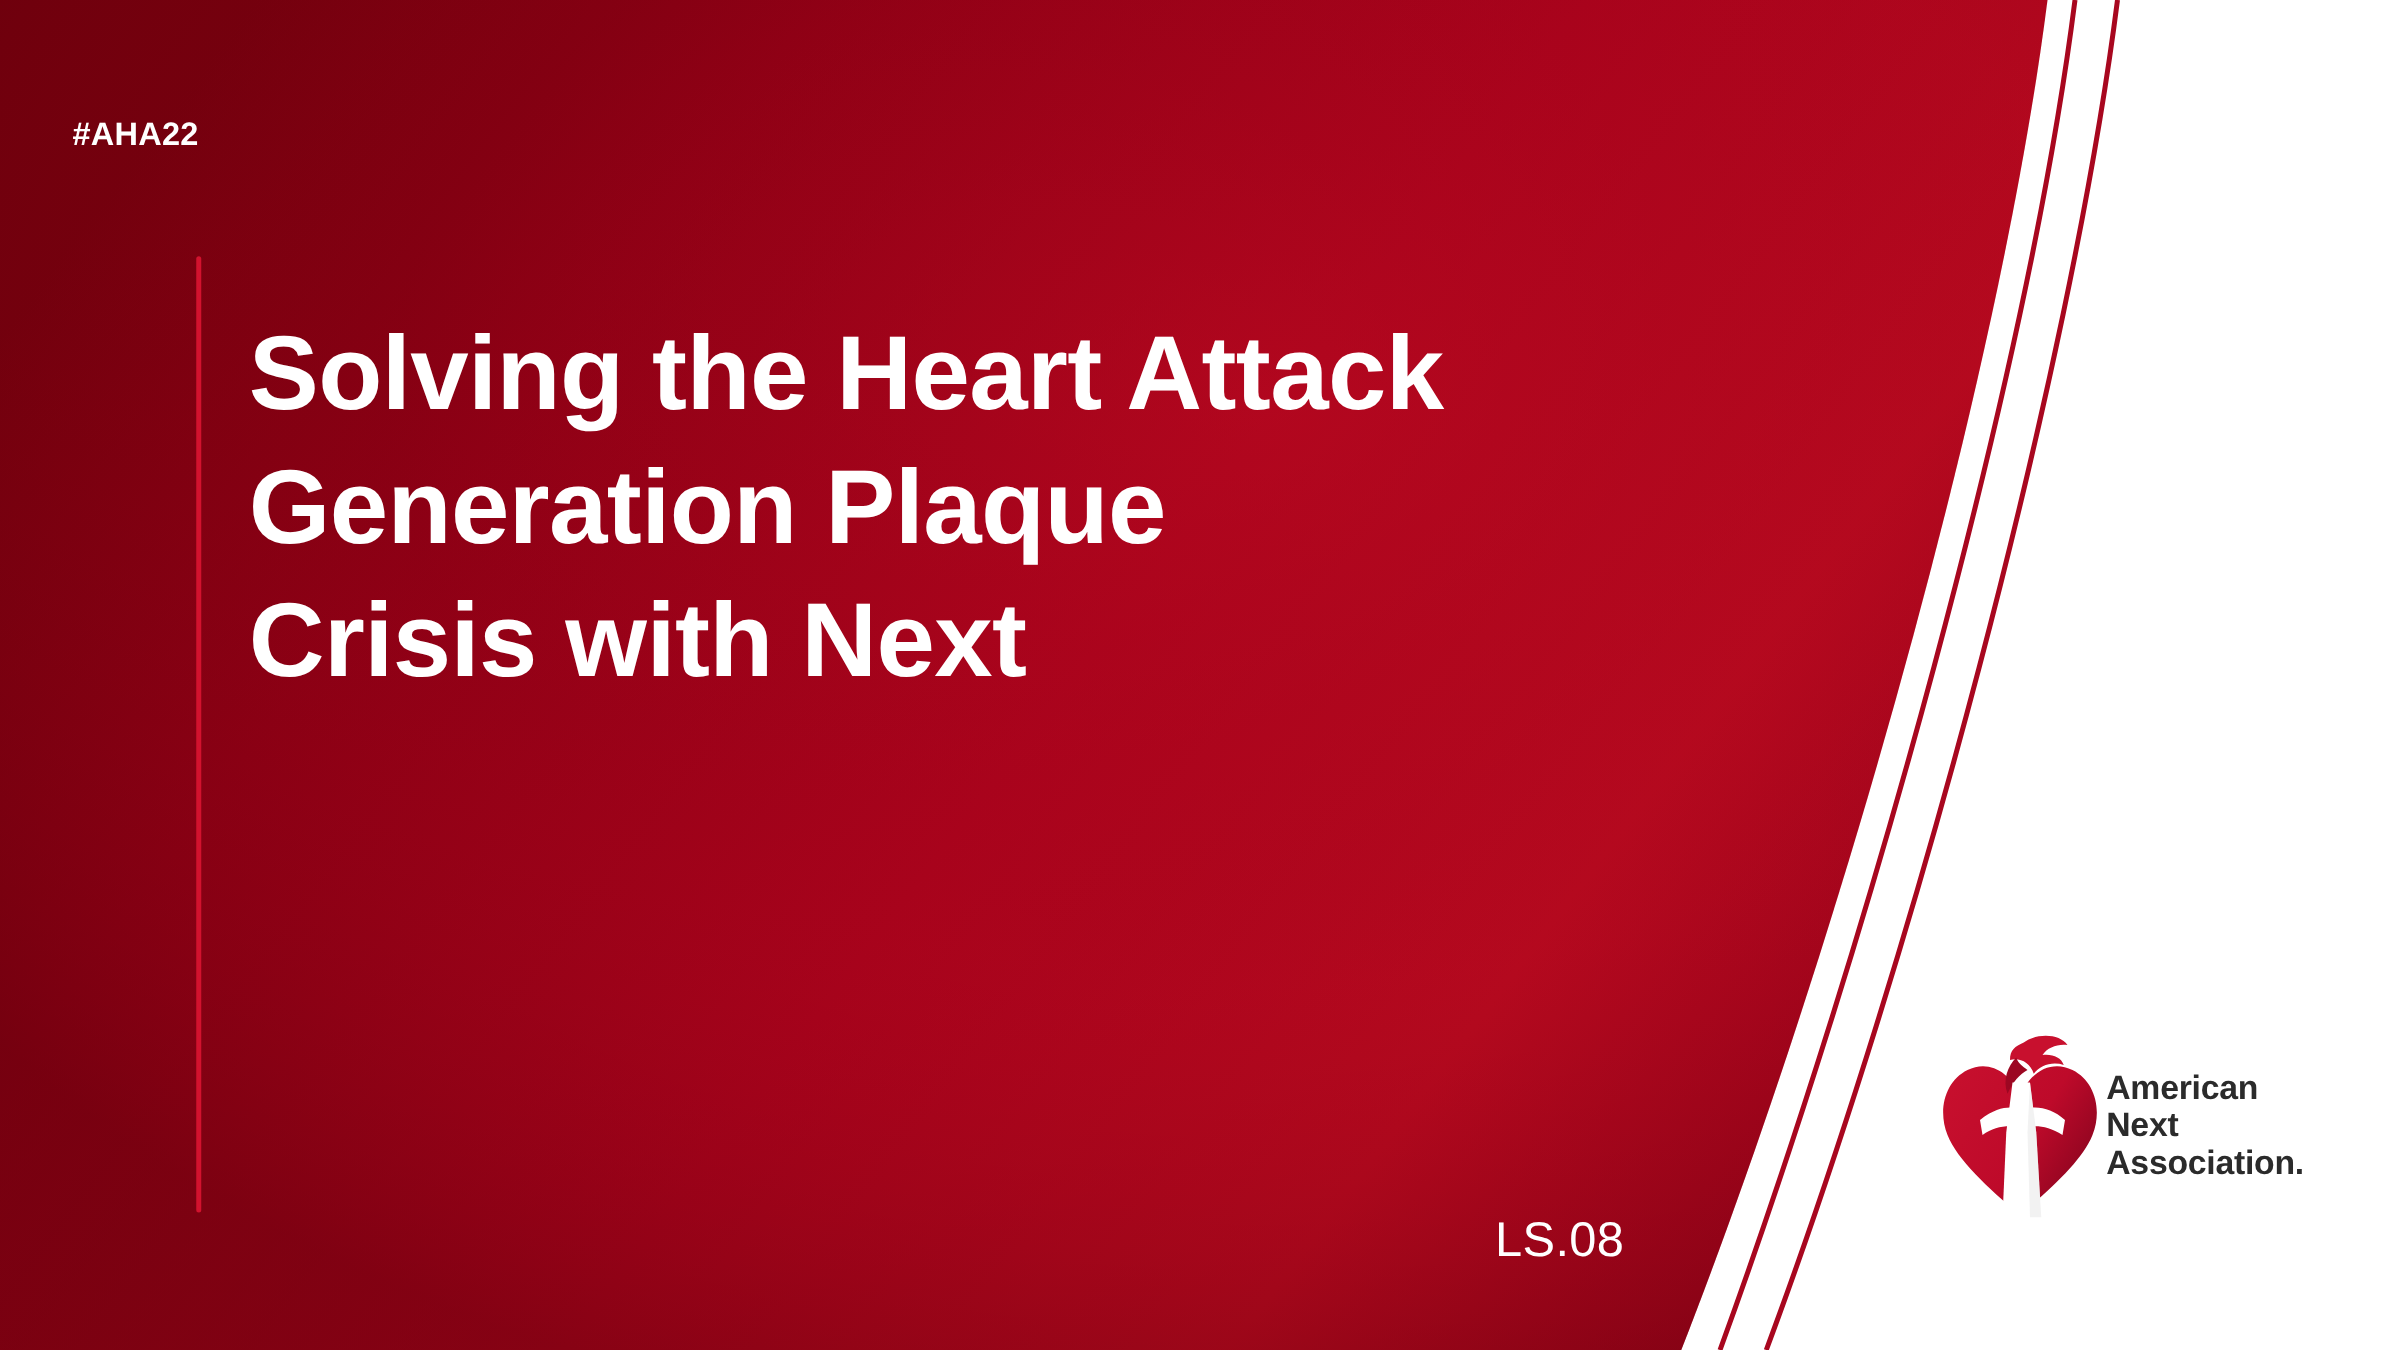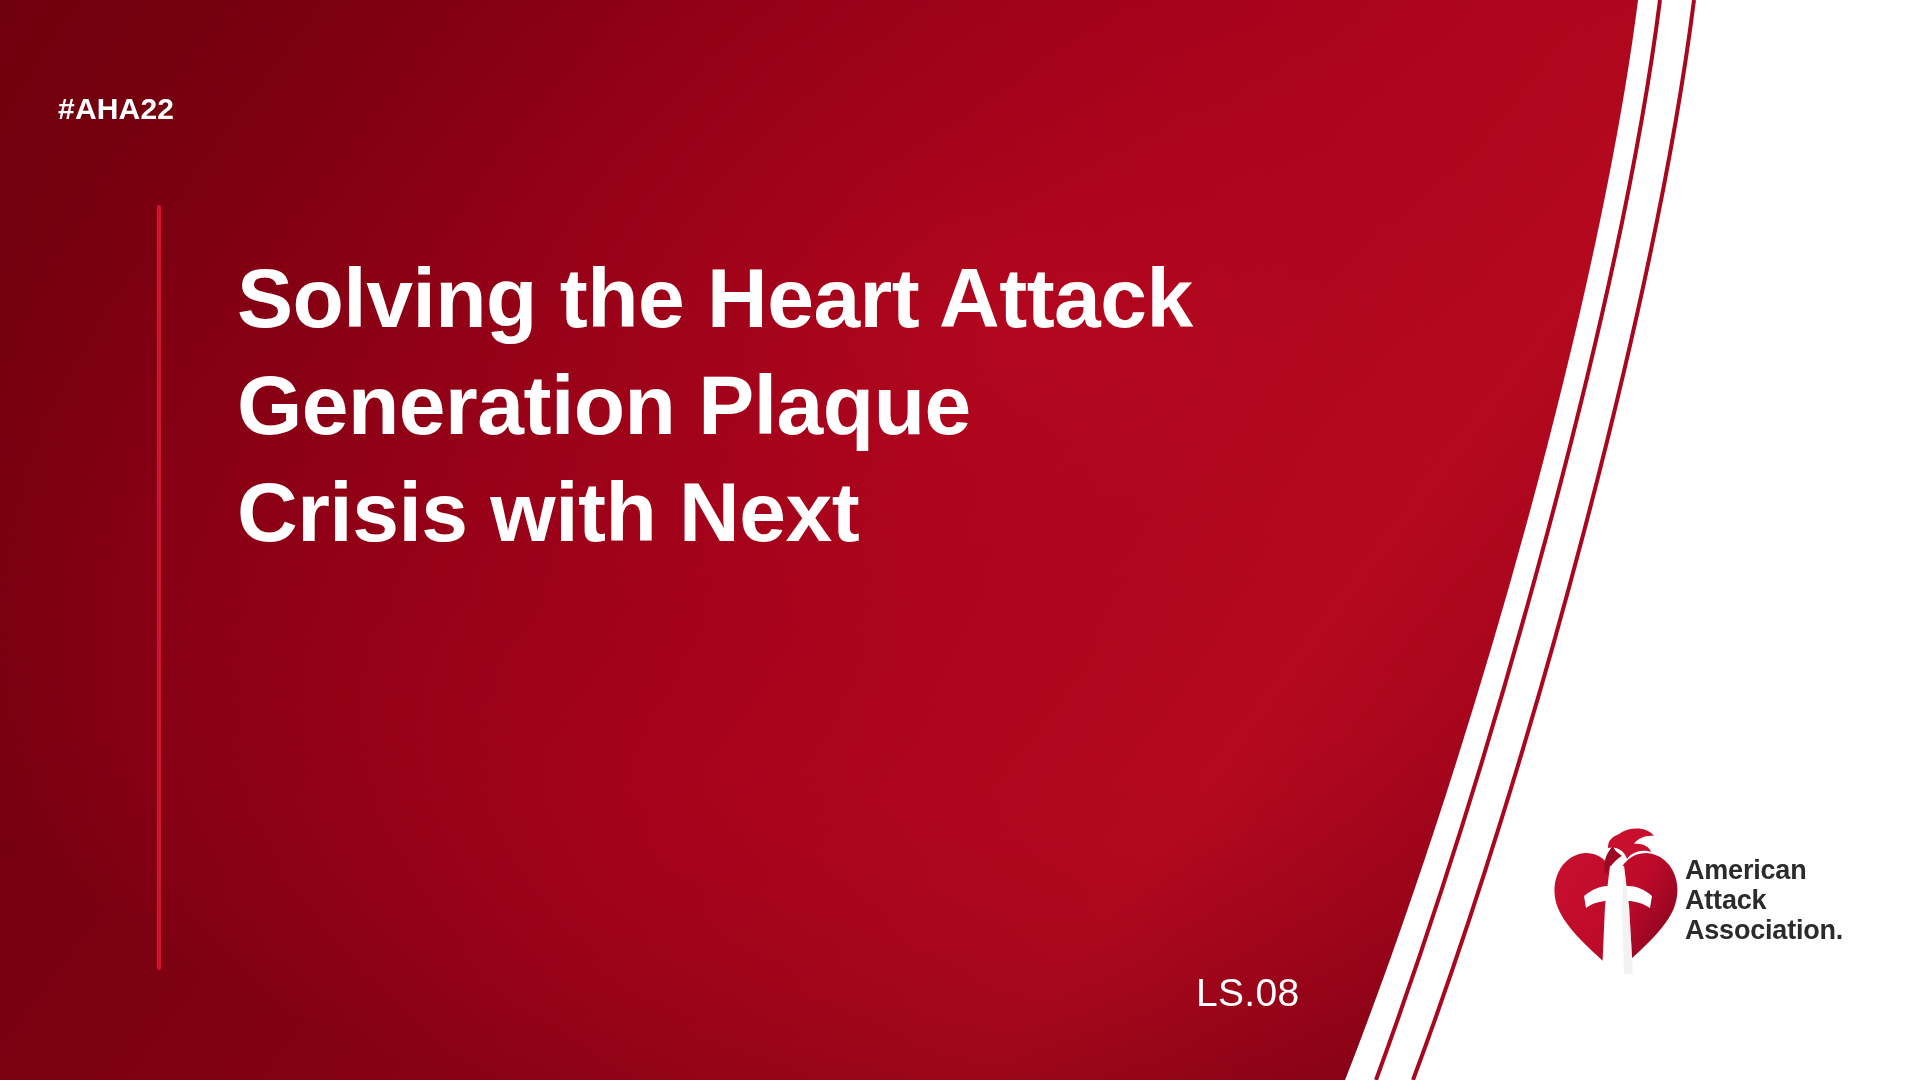--- a/index.html
+++ b/index.html
@@ -25,21 +25,21 @@
     height: 1080px;
     display: block;
   }
 
   
   #hashtag {
     position: absolute;
     left: 58px;
     top: 94px;
     color: #ffffff;
-    font-size: 30px;
+    font-size: 26px;
     font-weight: 600;
     letter-spacing: 0.2px;
     line-height: 1;
     white-space: nowrap;
   }
 
   
   #accent-rule {
     position: absolute;
     left: 157px;
@@ -56,21 +56,21 @@
     left: 199px;
     top: 245px;
     width: 1120px;
     color: #ffffff;
     font-size: 84px;
     font-weight: 700;
     line-height: 107px;
     letter-spacing: -0.5px;
     margin: 0;
   }
-  #title .tline { display: block; white-space: nowrap; margin-left: 38px; }
+  #title .tline { display: block; white-space: nowrap; }
 
   
   #session-code {
     position: absolute;
     left: 1196px;
     top: 973px;
     color: #ffffff;
     font-size: 39px;
     font-weight: 400;
     letter-spacing: 0.3px;
@@ -178,18 +178,18 @@
       <path d="M60,40 L74,40 L79,80 L83,148 L52,148 L55,80 Z" fill="#FFFFFF"></path>
 
       <path d="M34,70 C44,62 52,60 58,60 L78,60 C86,60 94,63 102,70
                L100,82 C92,77 85,75 78,75 L58,75 C50,75 43,77 36,82 Z" fill="#FFFFFF"></path>
 
       <path d="M74,40 L79,80 L83,148 L74,148 L72,80 Z" fill="#E8E8E8" opacity="0.55"></path>
     </svg>
 
     <div id="aha-wordmark">
       <span>American</span>
-      <span>Attack</span>
+      <span>Next</span>
       <span>Association.</span>
     </div>
   </div>
 
 </div>
 
 </body></html>

